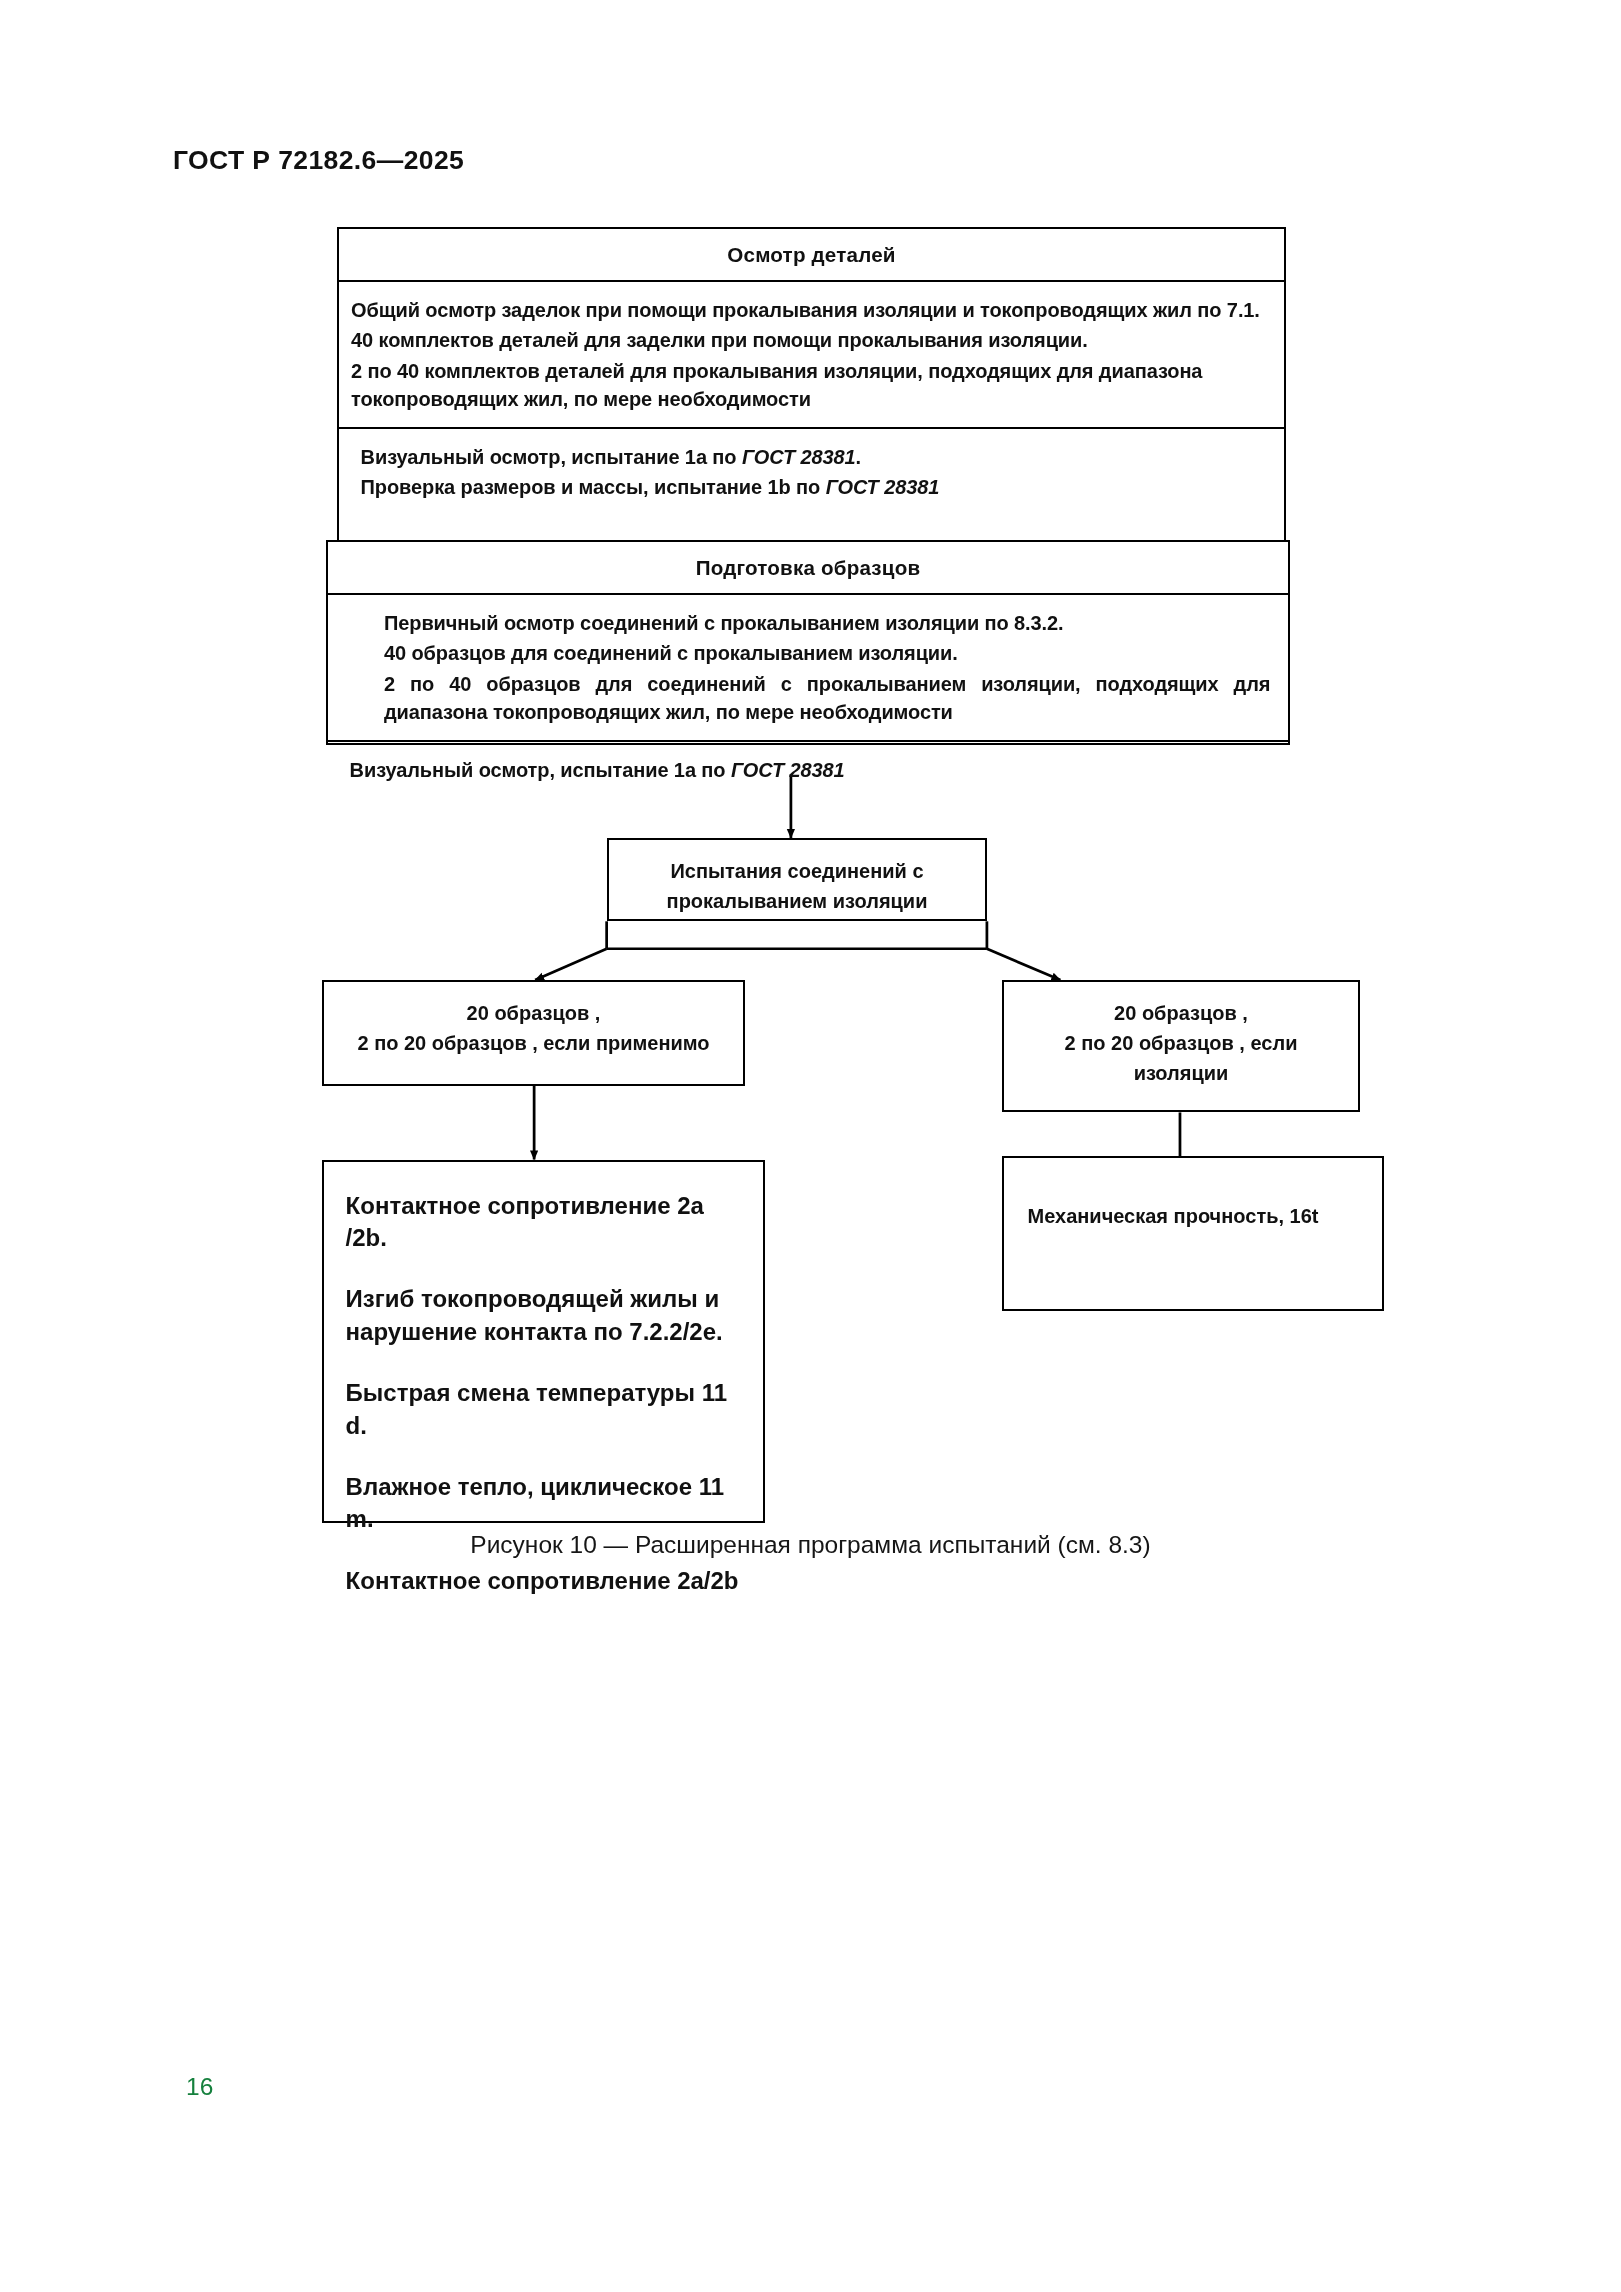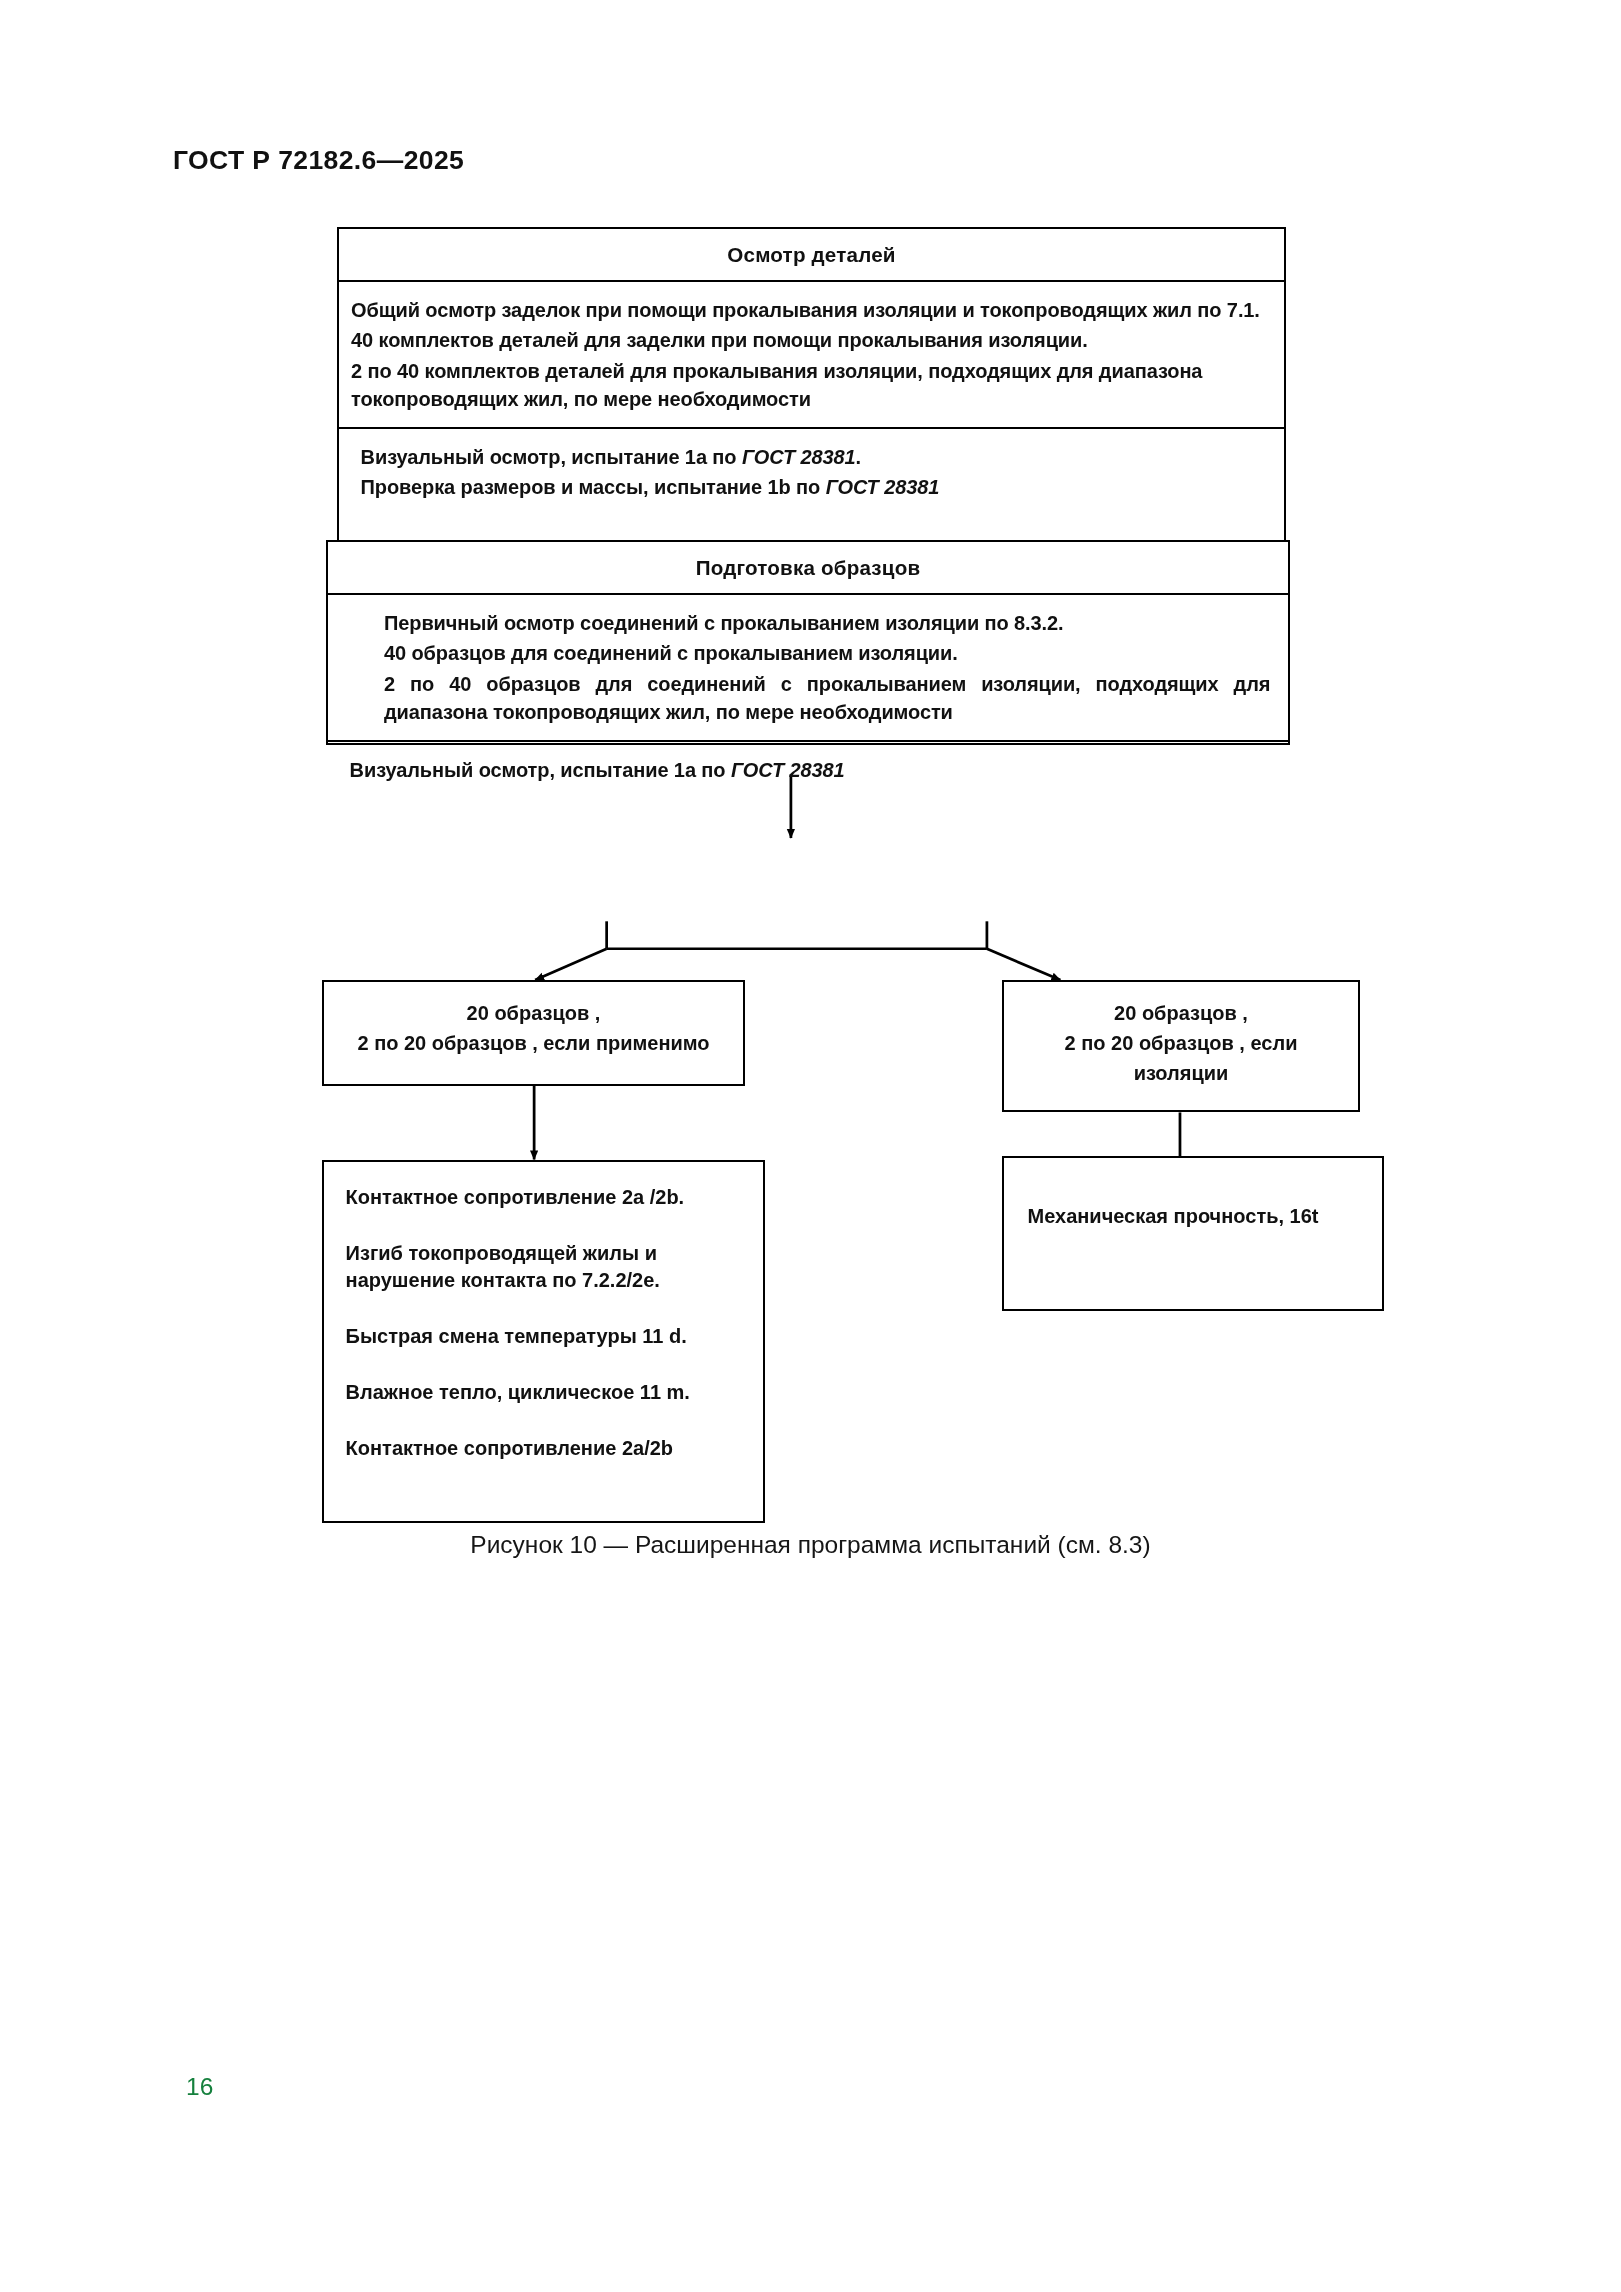--- a/index.html
+++ b/index.html
@@ -112,23 +112,24 @@
     line-height: 1.52;
     padding-top: 15.7px;
   }
 
   
   .node-list {
     padding: 21.6px 15.7px 15.7px 21.6px;
   }
   .node-list .test-item {
     font-weight: bold;
-    font-size: 20px;
+    font-size: 24px;
     line-height: 1.35;
     margin-bottom: 29px;
+    margin-top: 6px;
   }
   .node-list .test-item:last-child { margin-bottom: 0; }
 
   .node-plain-text {
     font-weight: bold;
     font-size: 20px;
     padding: 47px 19.6px 0 23.5px;
   }
 </style>
 </head>
@@ -180,20 +181,26 @@
     <div class="node-section divided justify">
       <p class="nojust">Первичный осмотр соединений с прокалыванием изоляции по 8.3.2.</p>
       <p class="nojust">40 образцов для соединений с прокалыванием изоляции.</p>
       <p>2 по 40 образцов для соединений с прокалыванием изоляции, подходящих для диапазона токопроводящих жил, по мере необходимости</p>
     </div>
     <div class="node-section">
       <p><span>Визуальный осмотр, испытание 1а по </span><span class="gost-ref">ГОСТ 28381</span><span></span></p>
     </div>
   </div>
 
+  <div class="node node-center" style="left:607px; top:838px; width:380px; height:83px;">
+    <div class="ctext">
+      <div>Испытания соединений с</div>
+      <div>прокалыванием изоляции</div>
+    </div>
+  </div>
 
   <div class="node node-center" style="left:322px; top:980px; width:423px; height:106px;">
     <div class="ctext">
       <div>20 образцов ,</div>
       <div>2 по 20 образцов , если применимо</div>
     </div>
   </div>
 
   <div class="node node-center" style="left:1002px; top:980px; width:358px; height:132px;">
     <div class="ctext">

